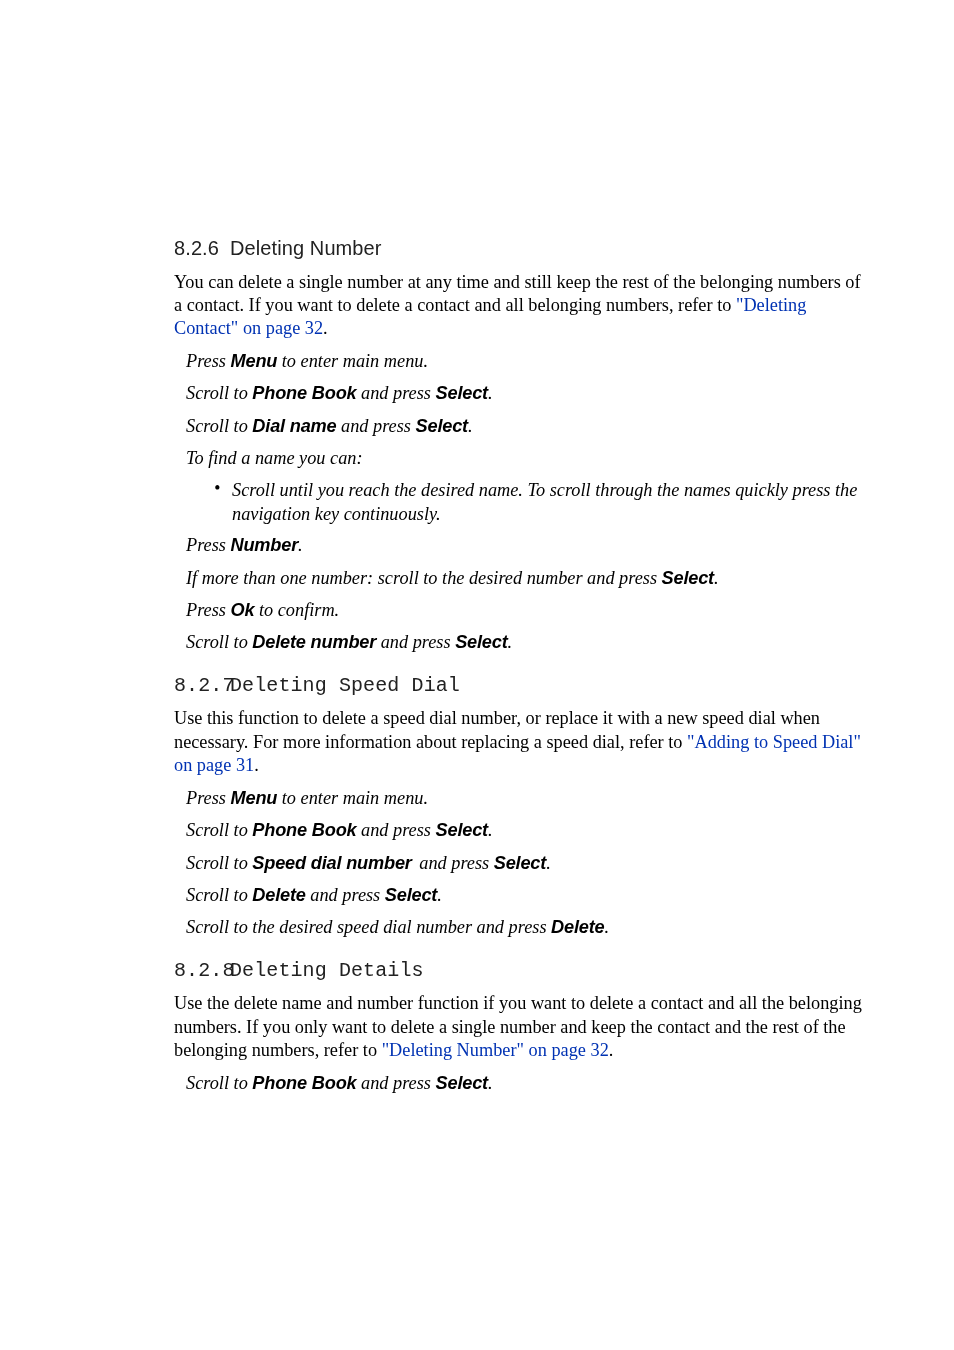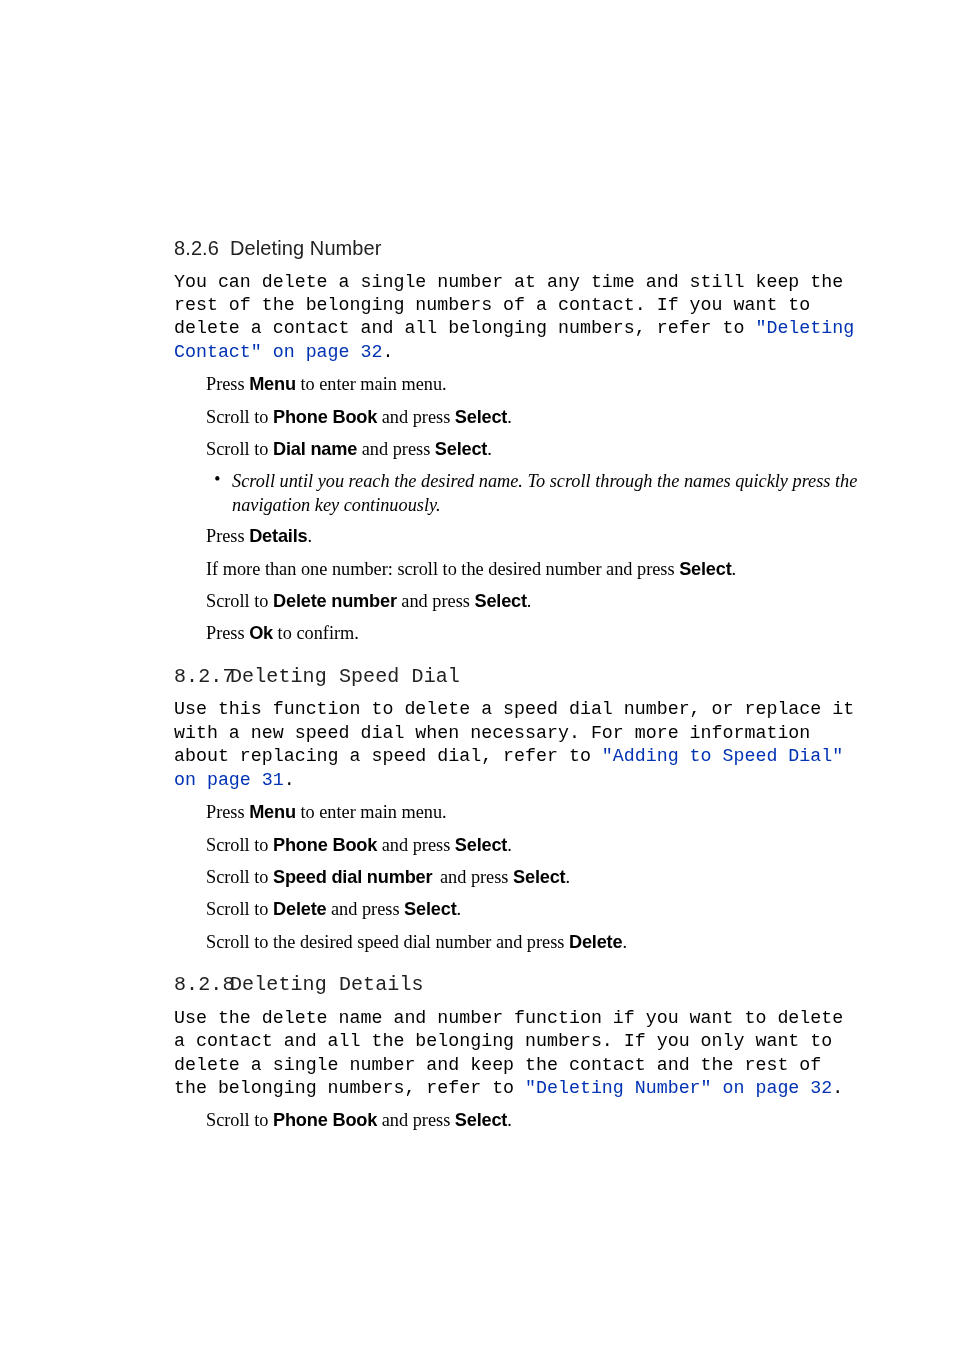--- a/index.html
+++ b/index.html
@@ -29,27 +29,27 @@
     margin-top: 10px;
     margin-bottom: 9px;
     letter-spacing: 0.1px;
   }
   .h3 .secnum {
     display: inline-block;
     width: 56px;
   }
   .body {
     margin-left: 0px;
-    font-family: Liberation Mono, monospace;
   }
   .para {
     margin: 0 0 9px 0;
   }
   .indent1 {
-    margin-left: 32px;
+    margin-left: 12px;
+    font-style: italic;
   }
   ul.bullets {
     list-style: none;
     padding: 0;
     margin: 2px 0 6px 40px;
     font-style: italic;
   }
   ul.bullets li {
     position: relative;
     padding-left: 18px;
@@ -96,41 +96,42 @@
   </p>
 
   <p class="para indent1">
     <span>Scroll to </span><span class="bold-sans">Phone Book</span><span> and press </span><span class="bold-sans">Select</span><span>.</span>
   </p>
 
   <p class="para indent1">
     <span>Scroll to </span><span class="bold-sans">Dial name</span><span> and press </span><span class="bold-sans">Select</span><span>.</span>
   </p>
 
+  <p class="para indent1">To find a name you can:</p>
 
   <ul class="bullets">
     <li>
       <span>Scroll until you reach the desired name. To scroll through the names quickly press the navigation key continuously.</span>
     </li>
   </ul>
 
   <p class="para indent1">
-    <span>Press </span><span class="bold-sans">Details</span><span>.</span>
+    <span>Press </span><span class="bold-sans">Number</span><span>.</span>
   </p>
 
   <p class="para indent1">
     <span>If more than one number: scroll to the desired number and press </span><span class="bold-sans">Select</span><span>.</span>
   </p>
 
   <p class="para indent1">
-    <span>Scroll to </span><span class="bold-sans">Delete number</span><span> and press </span><span class="bold-sans">Select</span><span>.</span>
+    <span>Press </span><span class="bold-sans">Ok</span><span> to confirm.</span>
   </p>
 
   <p class="para indent1">
-    <span>Press </span><span class="bold-sans">Ok</span><span> to confirm.</span>
+    <span>Scroll to </span><span class="bold-sans">Delete number</span><span> and press </span><span class="bold-sans">Select</span><span>.</span>
   </p>
 
   <div class="h3 section-gap">
     <span class="secnum">8.2.7</span><span>Deleting Speed Dial</span>
   </div>
 
   <p class="para body">
     <span>Use this function to delete a speed dial number, or replace it with a new speed dial when necessary. For more information about replacing a speed dial, refer to </span><span class="link">"Adding to Speed Dial" on page 31</span><span>.</span>
   </p>
 

